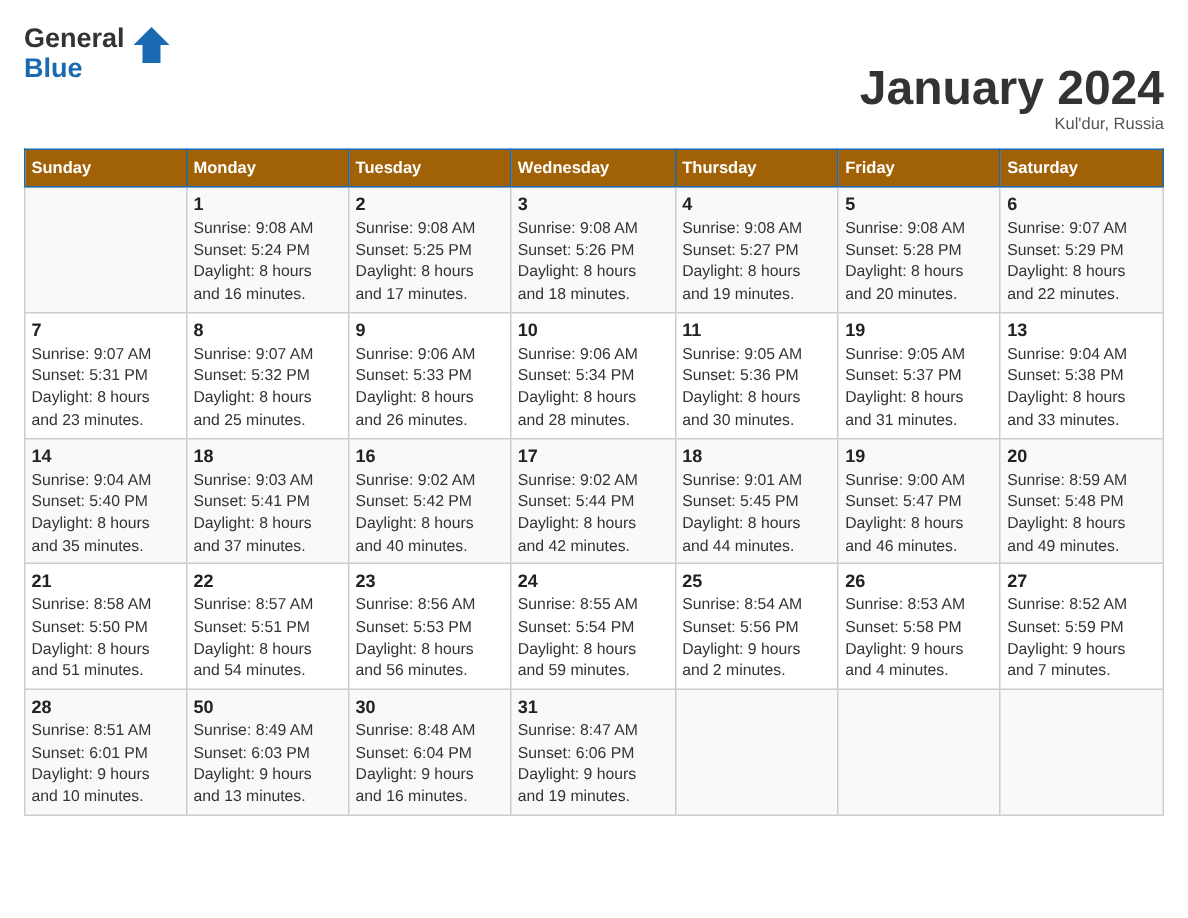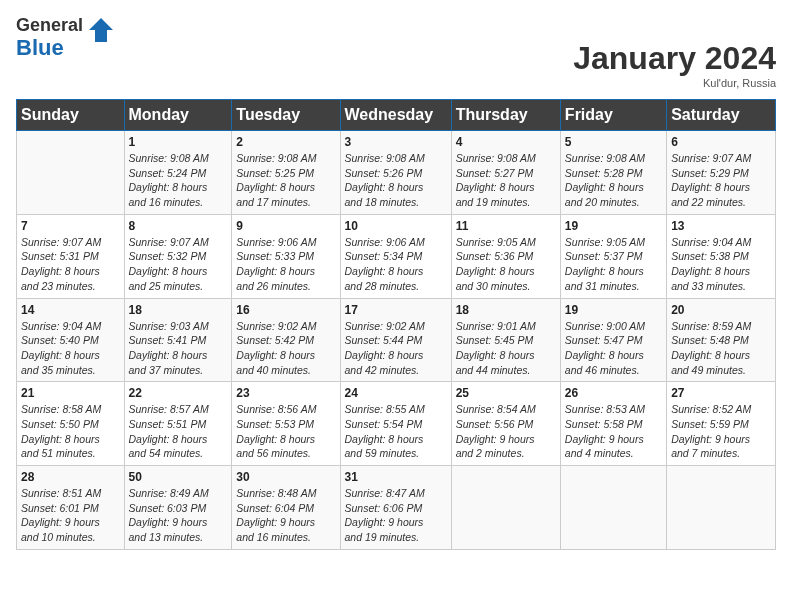--- a/index.html
+++ b/index.html
@@ -28,21 +28,21 @@
       display: flex;
       flex-direction: column;
       line-height: 1.1;
     }
     .logo-general {
       font-size: 18px;
       font-weight: bold;
       color: #333;
     }
     .logo-blue {
-      font-size: 22px;
+      font-size: 18px;
       font-weight: bold;
       color: #1a6ab1;
     }
     .logo-icon {
       width: 28px;
       height: 28px;
       margin-left: 4px;
     }
     .title-block {
       text-align: right;
@@ -56,25 +56,25 @@
     .location {
       font-size: 11px;
       color: #555;
     }
     .calendar-table {
       width: 100%;
       border-collapse: collapse;
       font-size: 11px;
     }
     .calendar-table thead tr th {
-      background-color: #404040;
+      background-color: #a16207;
       color: #fff;
       padding: 6px 4px;
       text-align: left;
-      font-size: 16px;
+      font-size: 11px;
       font-weight: bold;
       border: 1px solid #1a6ab1;
     }
     .calendar-table tbody tr td {
       border: 1px solid #ccc;
       vertical-align: top;
       padding: 4px 4px;
       width: 113px;
       min-height: 80px;
       height: 80px;
@@ -89,21 +89,20 @@
       font-weight: bold;
       font-size: 12px;
       color: #222;
       display: block;
       margin-bottom: 2px;
     }
     .day-info {
       color: #333;
       font-size: 10.5px;
       line-height: 1.4;
-      font-style: italic;
     }
     .empty-cell {
       background-color: inherit;
     }
   </style>
 </head>
 <body>
 
 <div class="container">
   <div class="header">

